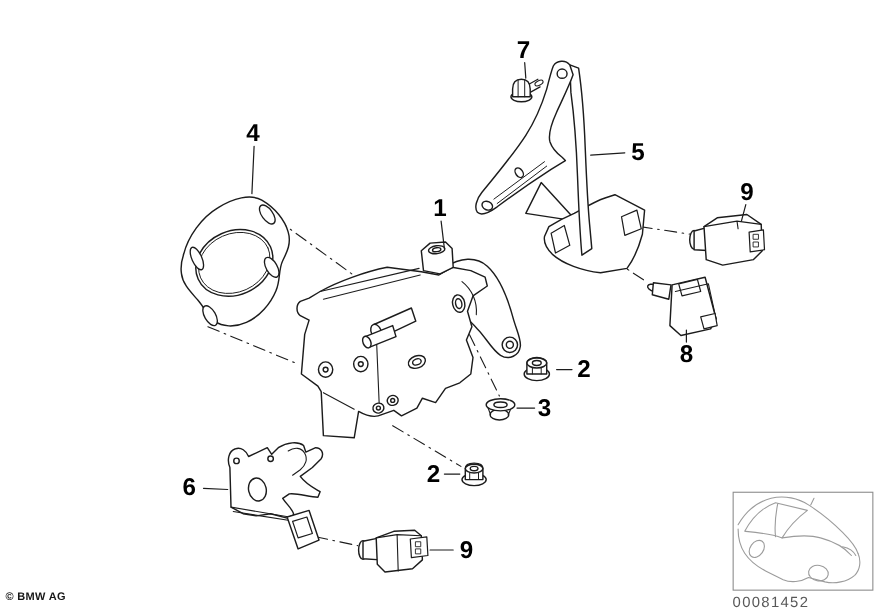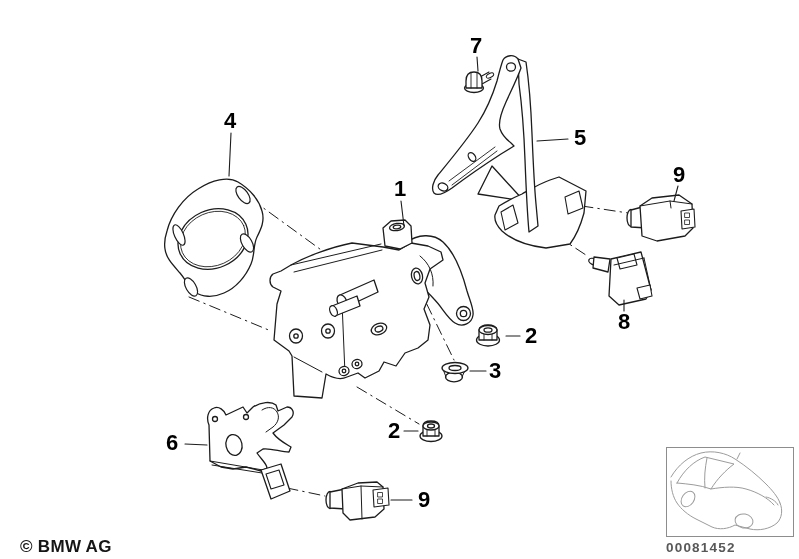--- a/index.html
+++ b/index.html
@@ -8,26 +8,26 @@
     background:#ffffff;
     font-family:"Liberation Sans", sans-serif;
   }
   svg.diagram { position:absolute; left:0; top:0; }
   .callout {
     position:absolute; transform:translate(-50%,-50%);
     font-size:22px; font-weight:bold; color:#000; line-height:1;
     user-select:none;
   }
   .copyright {
-    position:absolute; left:20px; top:537px;
-    font-size:17px; font-weight:600; color:#161616; letter-spacing:0.3px;
+    position:absolute; left:5px; top:537px;
+    font-size:10px; font-weight:600; color:#161616; letter-spacing:0.3px;
   }
   .diagram-number {
     position:absolute; left:666px; top:540px;
-    font-size:13.5px; color:#585858; letter-spacing:1.2px;font-weight:bold;
+    font-size:13.5px; color:#585858; letter-spacing:1.2px;
   }
   .thumb-box {
     position:absolute; left:666px; top:447px; width:128px; height:90px;
     border:1px solid #8d8d8d; box-sizing:border-box; background:transparent;
   }
 </style>
 </head>
 <body>
 
 <svg class="diagram" width="799" height="559" viewBox="0 0 799 559" fill="none" stroke="#1c1c1c" stroke-width="1.3" stroke-linecap="round" stroke-linejoin="round">

